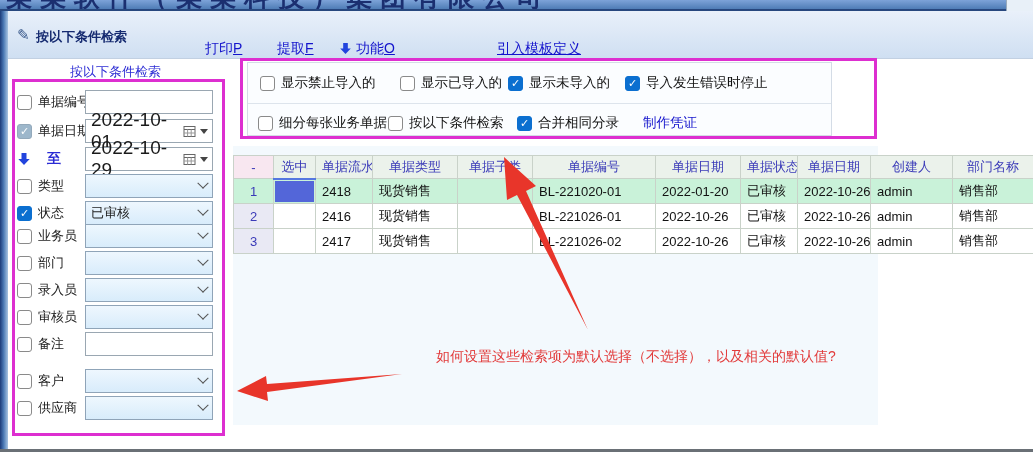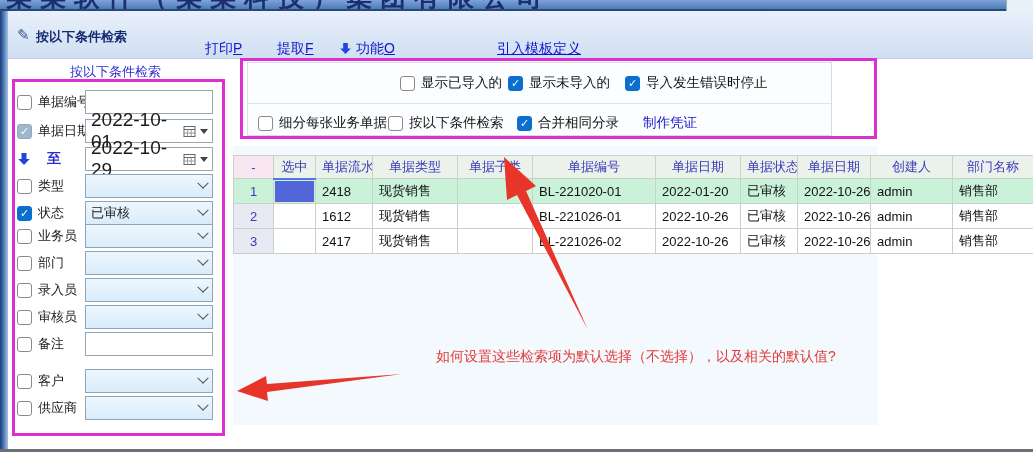--- a/index.html
+++ b/index.html
@@ -213,20 +213,24 @@
     <span>供应商</span>
   </div>
   <div class="fctrl combo" style="top:396px">
       <span class="cval"></span>
       <span class="chev"></span>
     </div>
 
   <div class="opt-panel"></div>
   <div class="opt-divider"></div>
 
+  <div class="opt-item" style="left:260px;top:74px">
+    <span class="cb unchecked"></span>
+    <span>显示禁止导入的</span>
+  </div>
   <div class="opt-item" style="left:400px;top:74px">
     <span class="cb unchecked"></span>
     <span>显示已导入的</span>
   </div>
   <div class="opt-item" style="left:508px;top:74px">
     <span class="cb checked"></span>
     <span>显示未导入的</span>
   </div>
   <div class="opt-item" style="left:625px;top:74px">
     <span class="cb checked"></span>
@@ -289,21 +293,21 @@
         <td>BL-221020-01</td>
         <td>2022-01-20</td>
         <td>已审核</td>
         <td>2022-10-26</td>
         <td>admin</td>
         <td>销售部</td>
       </tr>
       <tr>
         <td class="rownum">2</td>
         <td></td>
-        <td>1612</td>
+        <td>2416</td>
         <td>现货销售</td>
         <td></td>
         <td>BL-221026-01</td>
         <td>2022-10-26</td>
         <td>已审核</td>
         <td>2022-10-26</td>
         <td>admin</td>
         <td>销售部</td>
       </tr>
       <tr>

